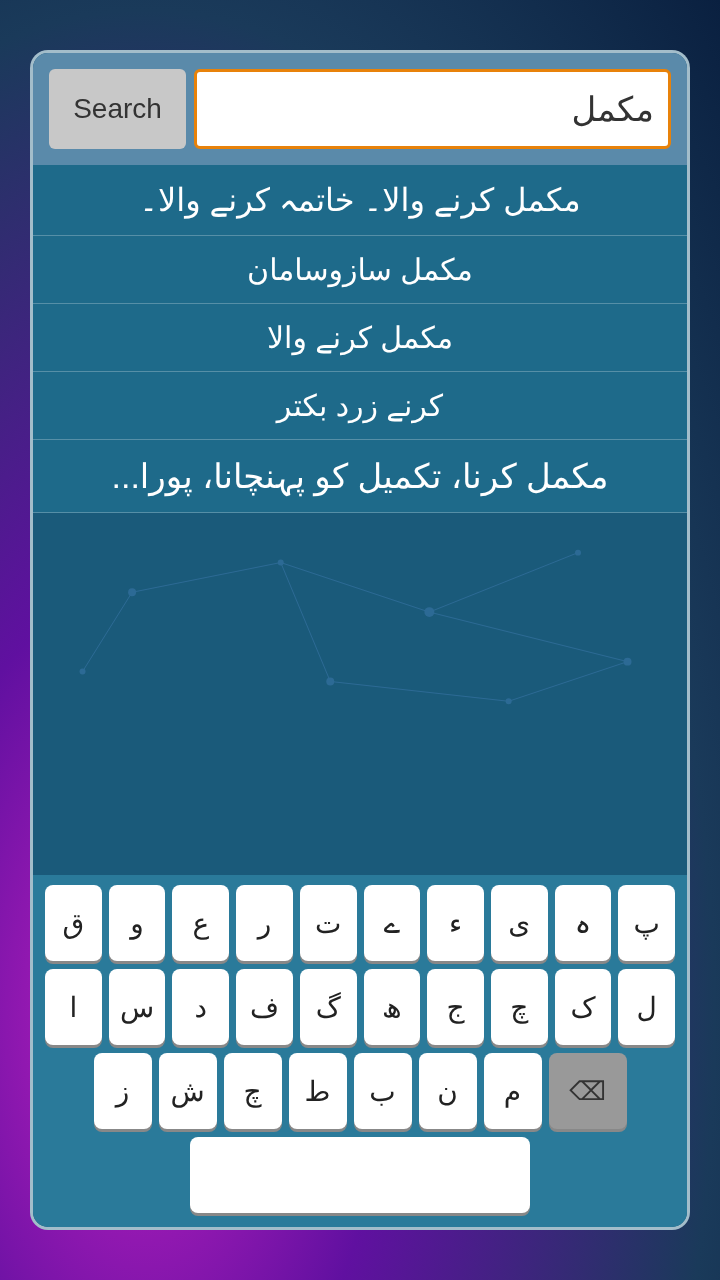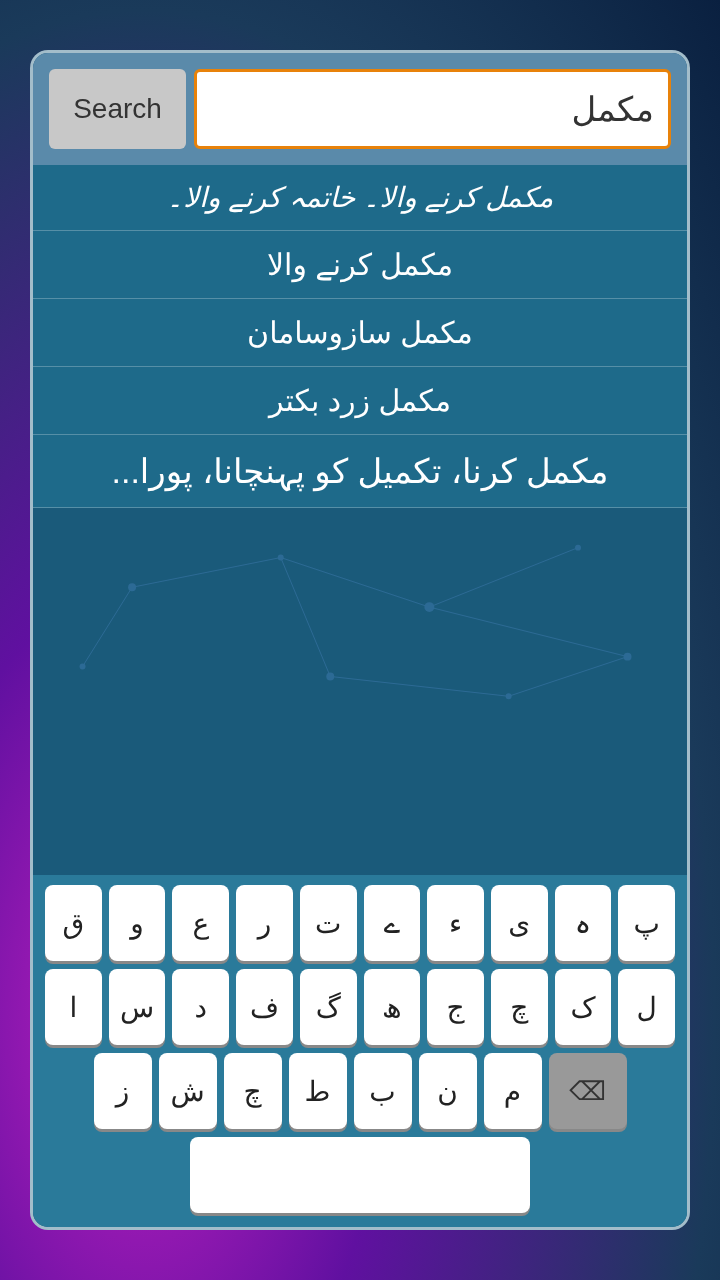--- a/index.html
+++ b/index.html
@@ -74,23 +74,22 @@
       padding: 16px 20px;
       border-bottom: 1px solid rgba(255,255,255,0.25);
       text-align: center;
       font-size: 30px;
       color: white;
       direction: rtl;
       cursor: pointer;
     }
 
     .result-item:first-child {
-      font-size: 28px;
+      font-size: 32px;
       background: #1e6a8a;
-      font-style: italic;
     }
 
     .result-item.partial {
       font-size: 34px;
       overflow: hidden;
       white-space: nowrap;
       text-overflow: ellipsis;
       direction: rtl;
     }
 
@@ -160,23 +159,23 @@
 
 <div class="app-container">
 
   <div class="search-bar">
     <button class="search-label-btn">Search</button>
     <input class="search-input" type="text" value="مکمل" dir="rtl" style="">
   </div>
 
   <div class="results-area">
     <div class="result-item">مکمل کرنے والا۔ خاتمہ کرنے والا۔</div>
+    <div class="result-item">مکمل سازوسامان</div>
     <div class="result-item">مکمل کرنے والا</div>
-    <div class="result-item">مکمل سازوسامان</div>
-    <div class="result-item">مکمل زرد بکتر</div>
+    <div class="result-item">کرنے زرد بکتر</div>
     <div class="result-item partial">مکمل کرنا، تکمیل کو پہنچانا، پورا...</div>
   </div>
 
   <div class="middle-area">
     <svg class="network-bg" viewBox="0 0 660 220">
       <circle cx="100" cy="80" r="4" fill="#7af"></circle>
       <circle cx="250" cy="50" r="3" fill="#7af"></circle>
       <circle cx="400" cy="100" r="5" fill="#7af"></circle>
       <circle cx="550" cy="40" r="3" fill="#7af"></circle>
       <circle cx="600" cy="150" r="4" fill="#7af"></circle>

